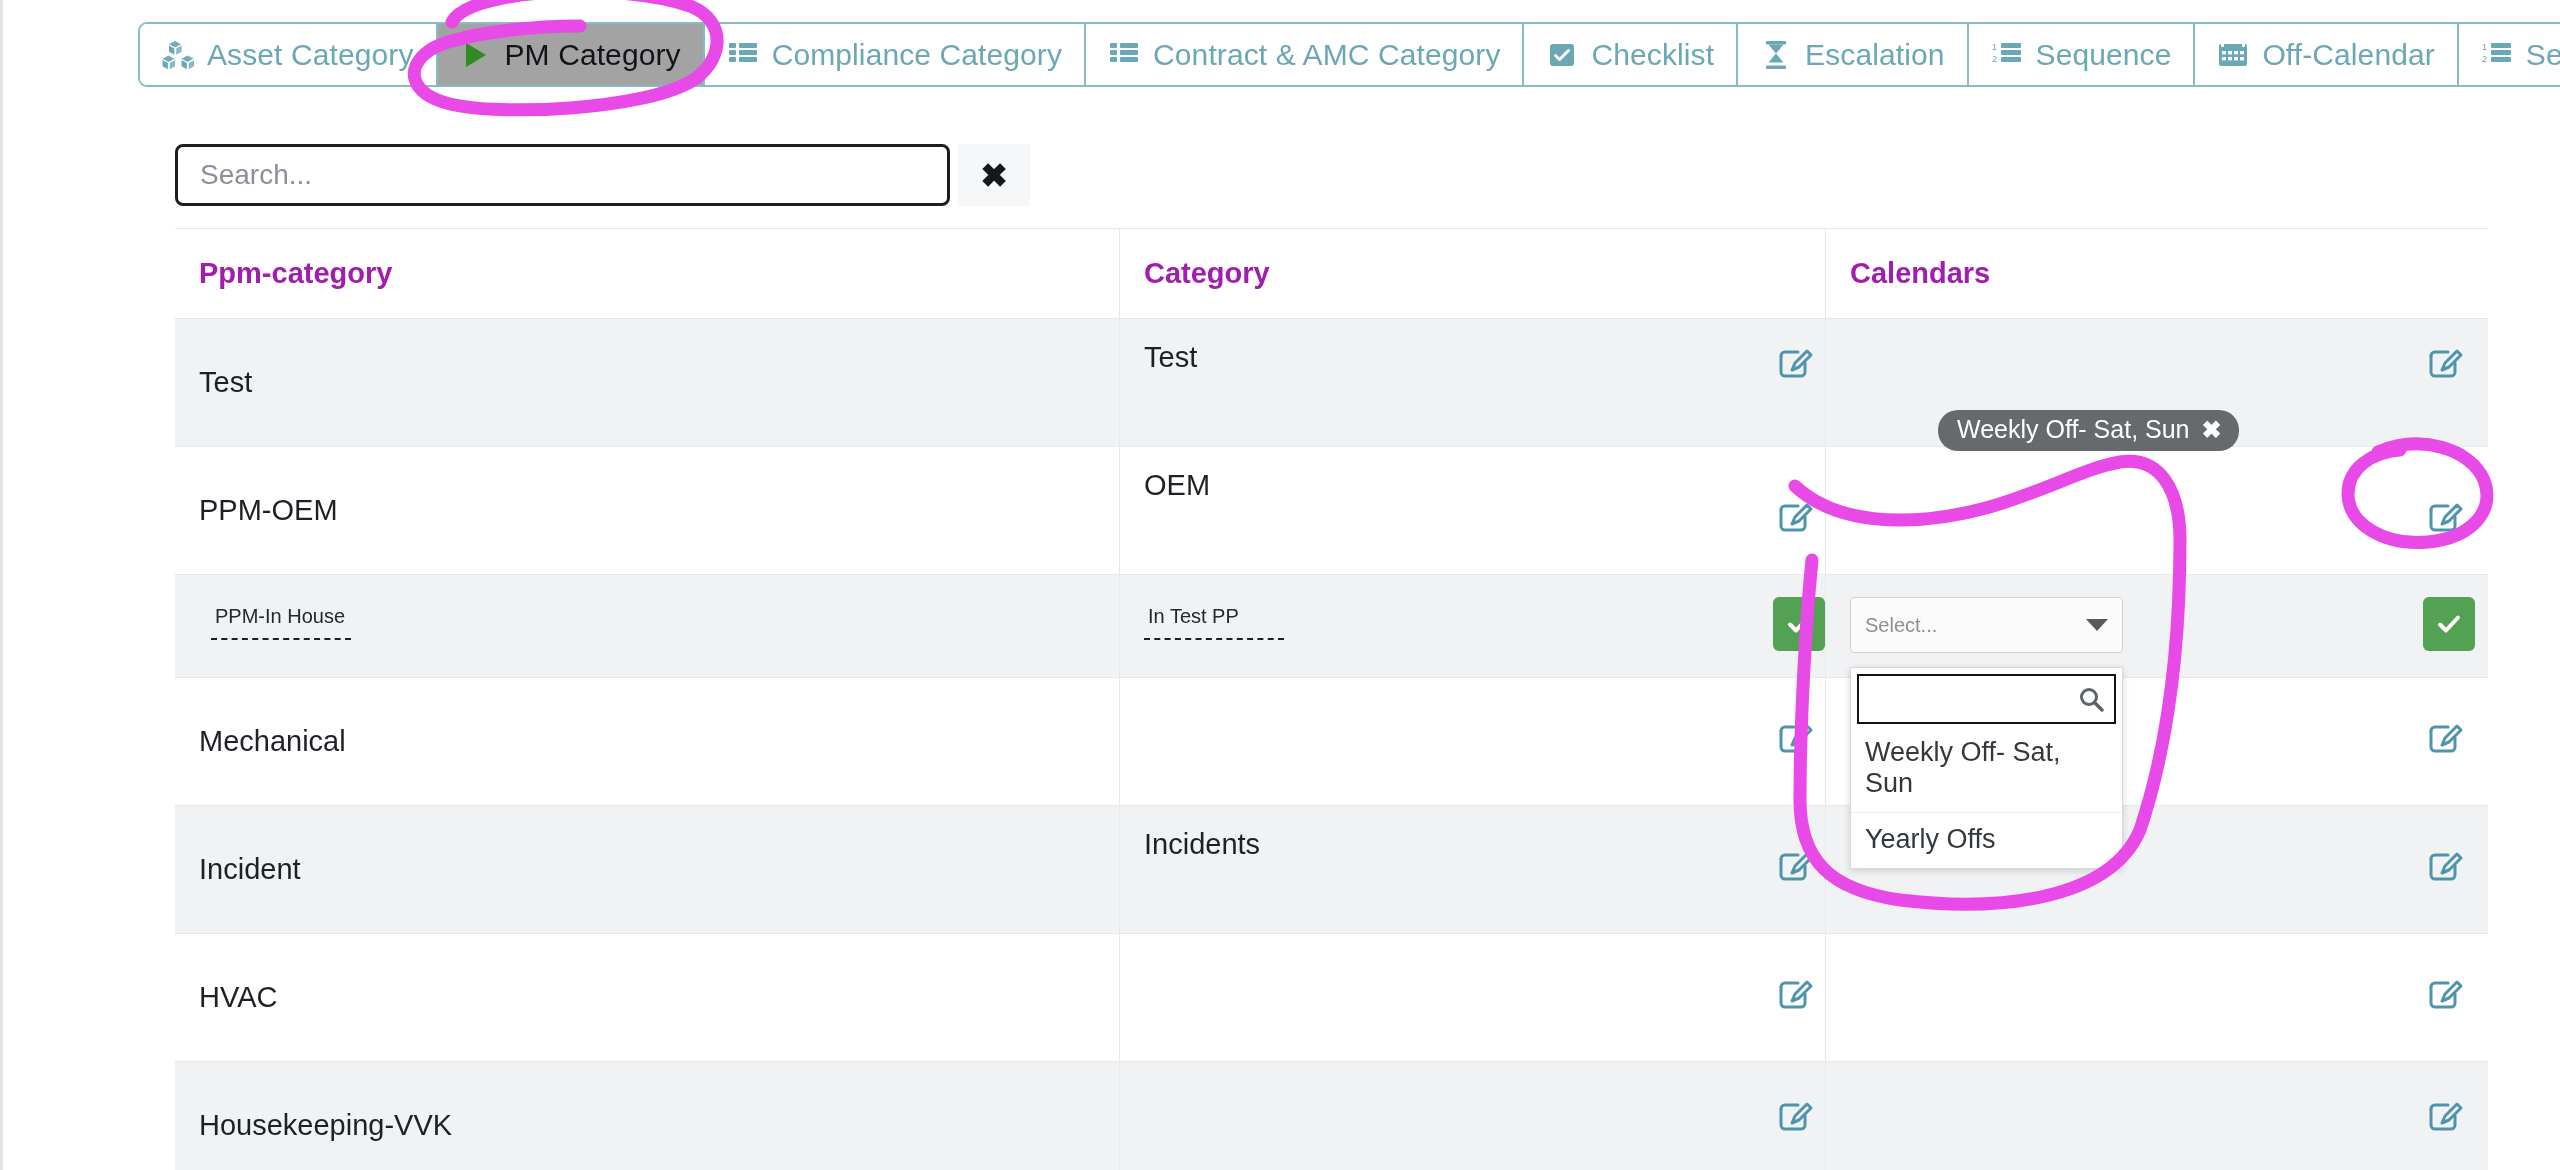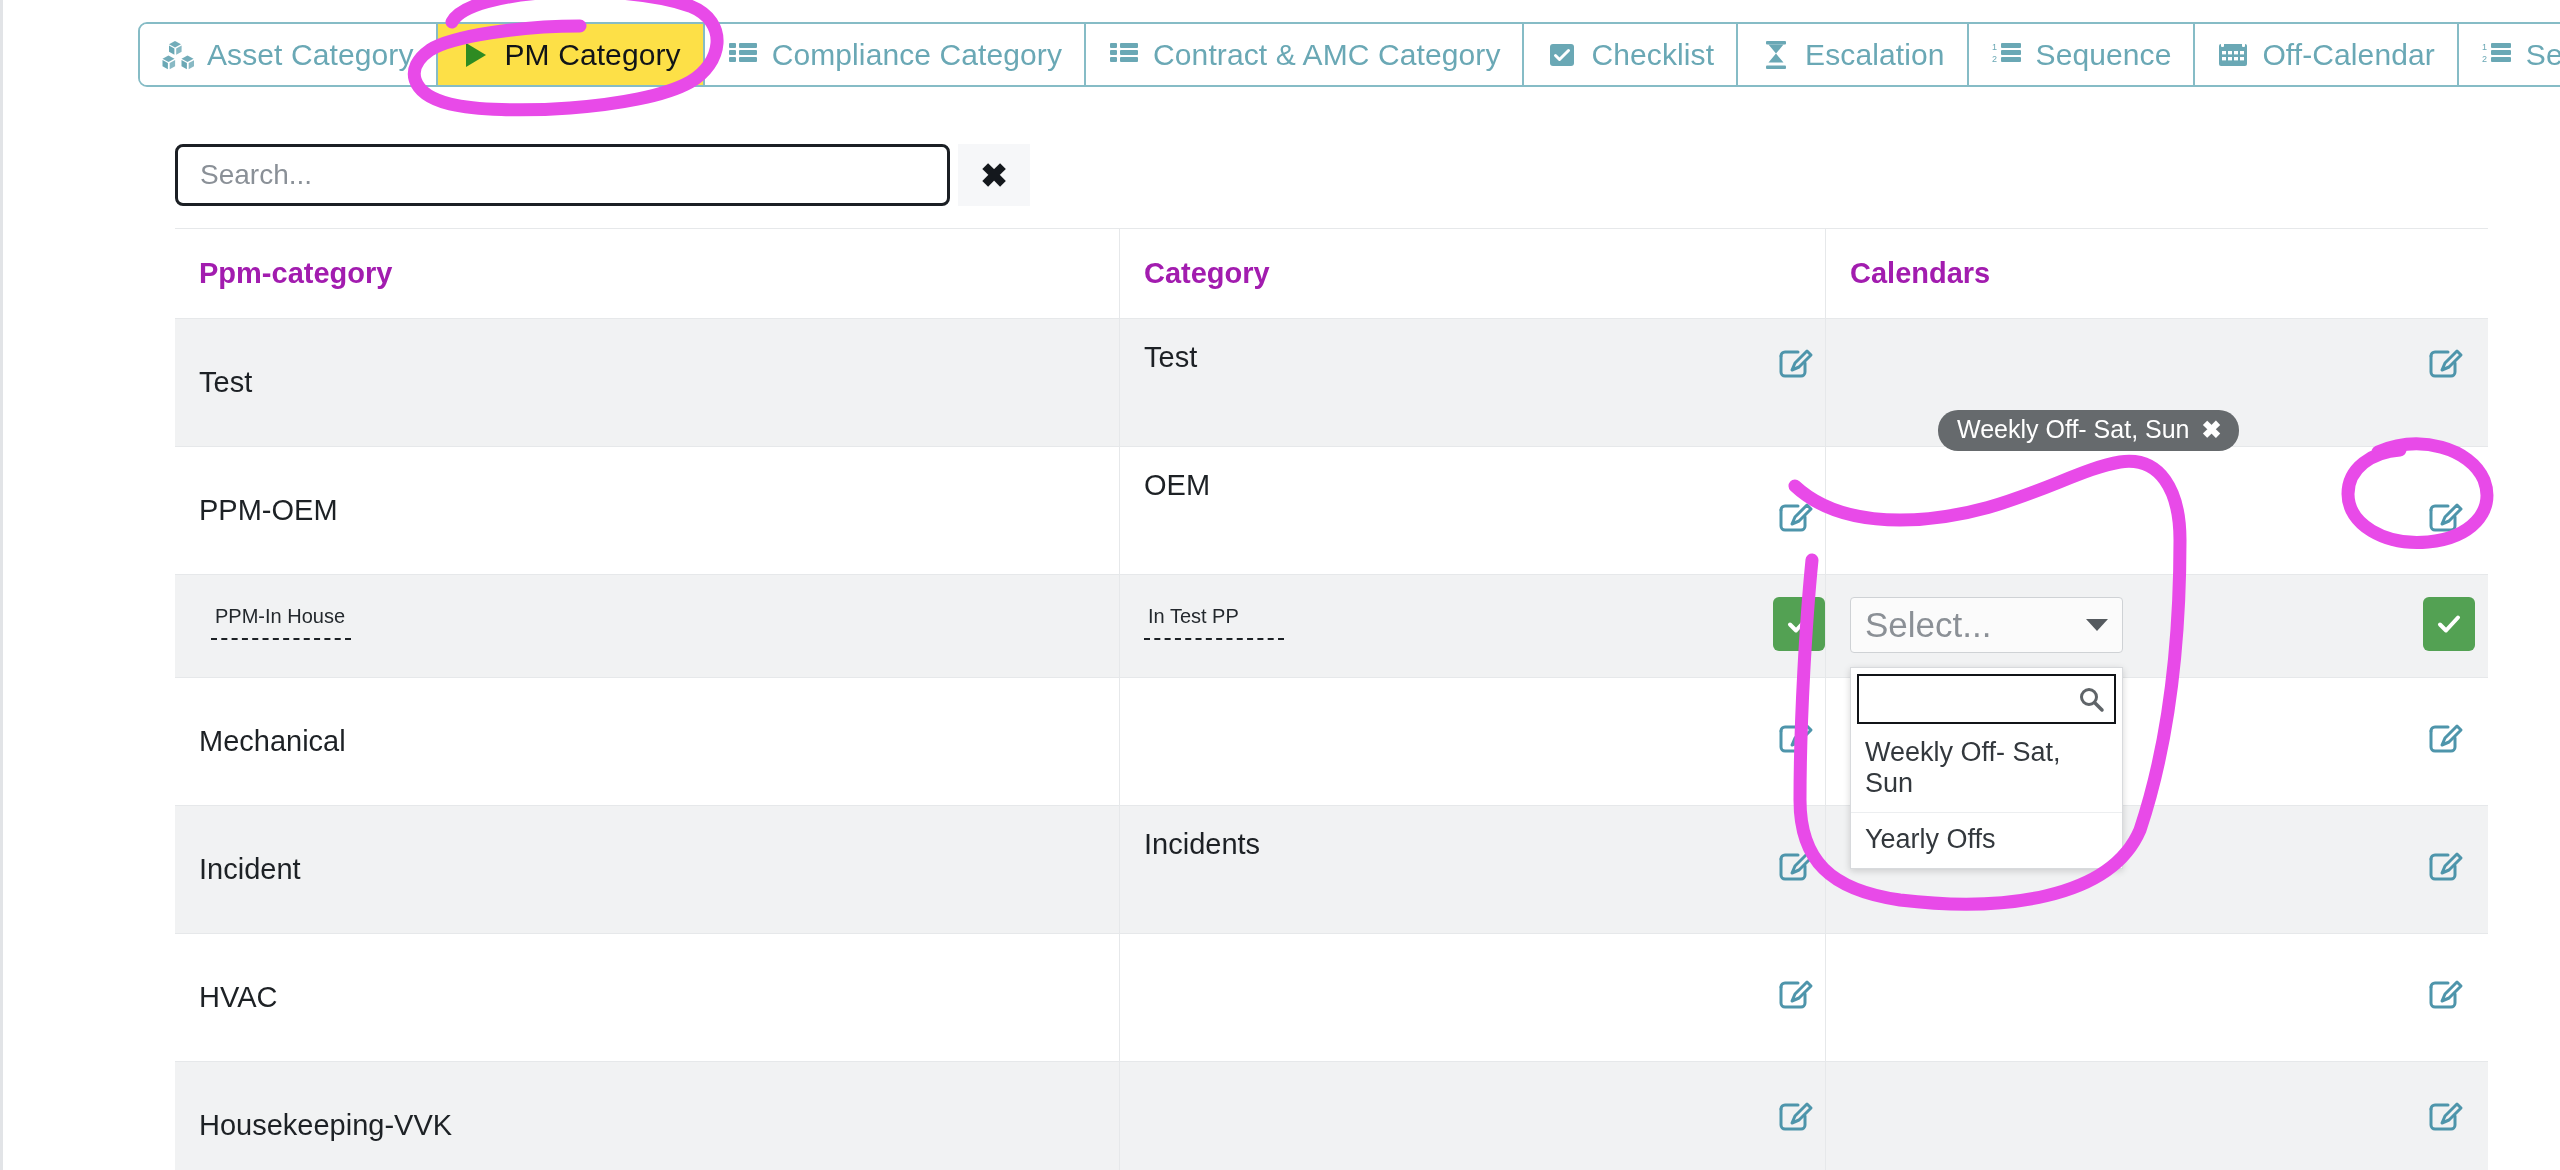--- a/index.html
+++ b/index.html
@@ -44,21 +44,21 @@
     font-size: 30px;
     color: #6aa8b5;
     background: #ffffff;
     border-right: 2px solid #86bcc6;
     white-space: nowrap;
     letter-spacing: .1px;
   }
   .tab:first-child { border-radius: 7px 0 0 7px; }
   .tab:last-child { border-right: none; border-radius: 0 7px 7px 0; }
   .tab.active {
-    background: #fde047;
+    background: #a3a3a3;
     color: #111418;
     font-weight: 400;
   }
   .tab .ticon {
     display: inline-flex;
     align-items: center;
     justify-content: center;
     width: 32px; height: 32px;
     flex: 0 0 auto;
   }
@@ -189,21 +189,21 @@
     width: 273px; height: 56px;
     background: #fbfbfb;
     border: 1px solid #cfd2d5;
     border-radius: 4px;
     display: flex;
     align-items: center;
     padding: 0 14px;
     cursor: pointer;
     z-index: 7;
   }
-  .select-box .sel-label { font-size: 35px; color: #8b9096; flex: 1; }
+  .select-box .sel-label { font-size: 20px; color: #8b9096; flex: 1; }
   .caret {
     width: 0; height: 0;
     border-left: 11px solid transparent;
     border-right: 11px solid transparent;
     border-top: 12px solid #555a5f;
   }
   .select-menu {
     position: absolute;
     left: 24px; top: 92px;
     width: 273px;

